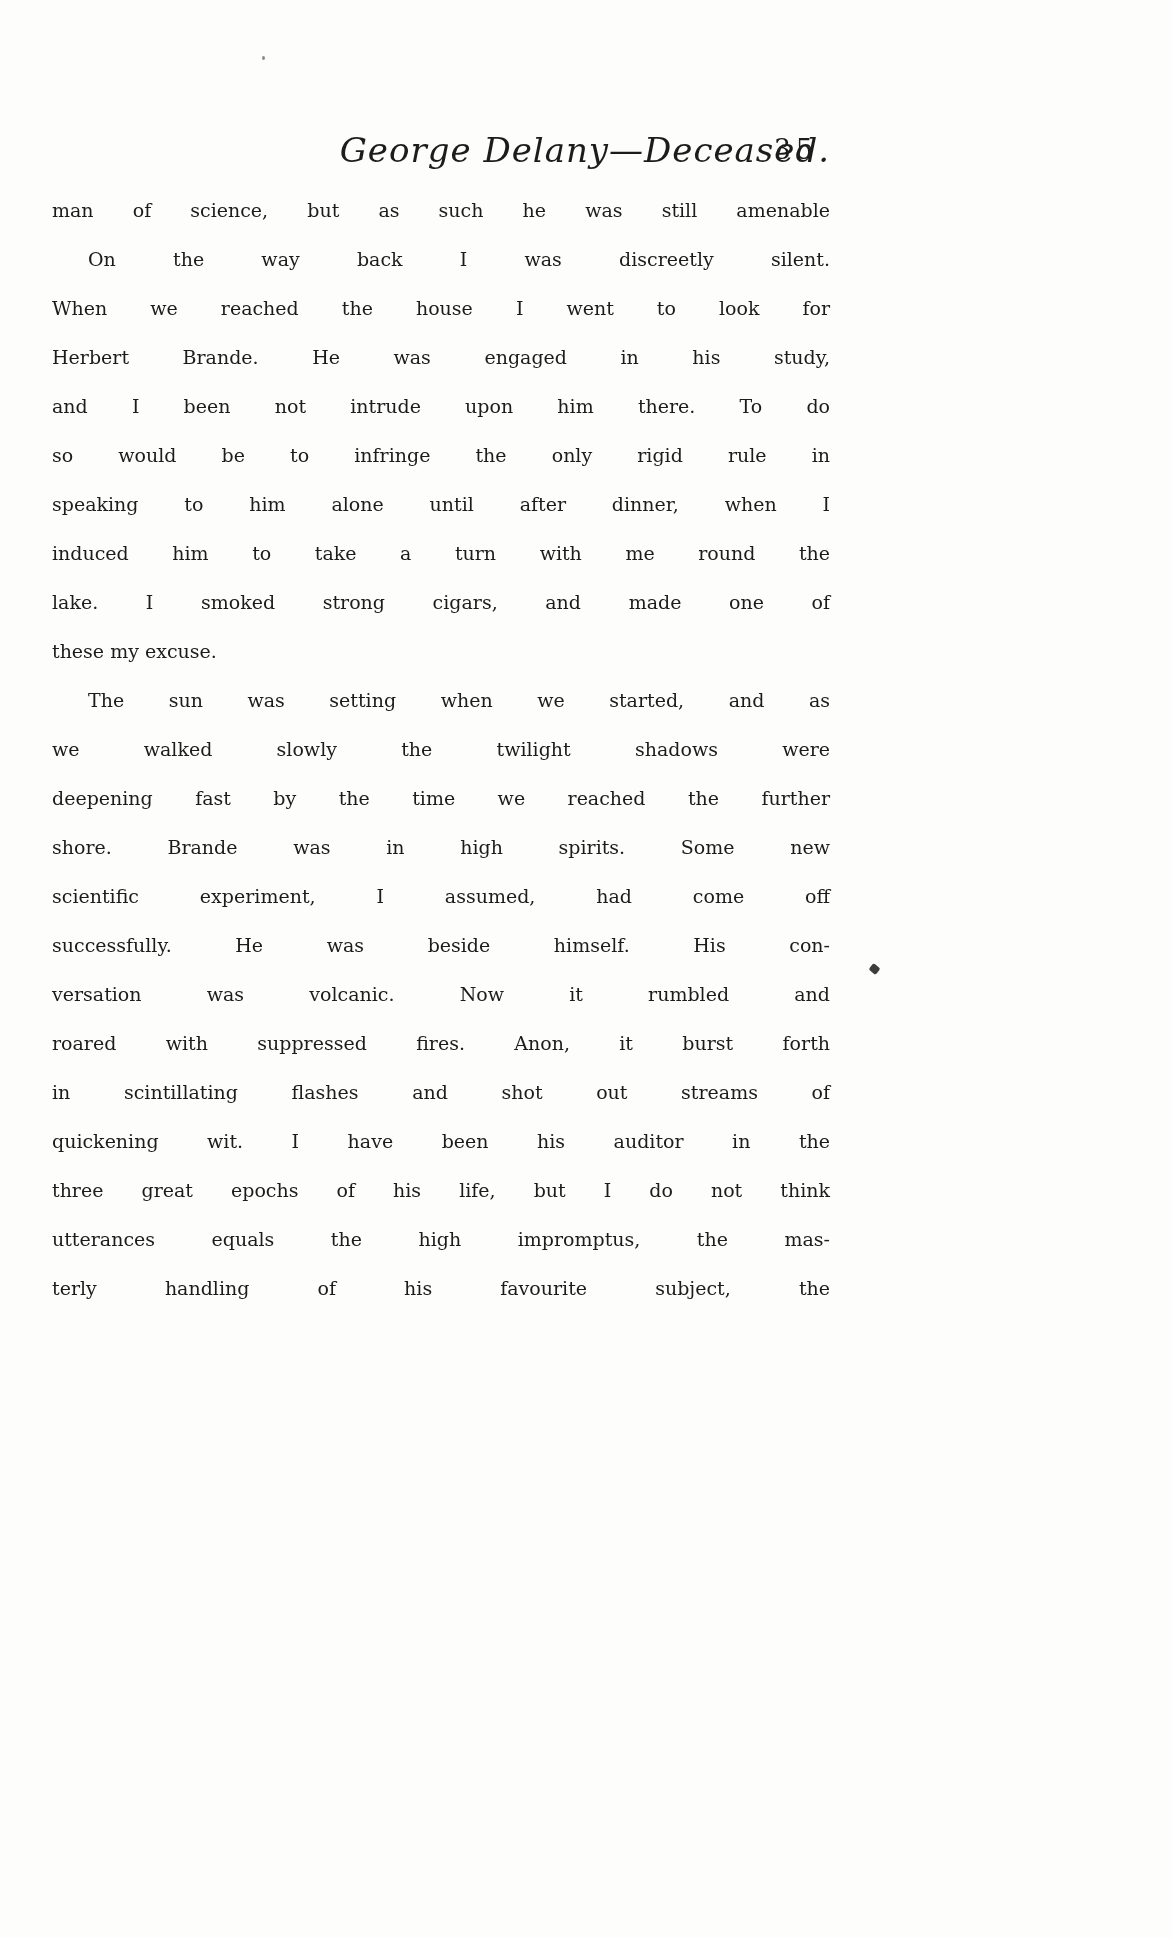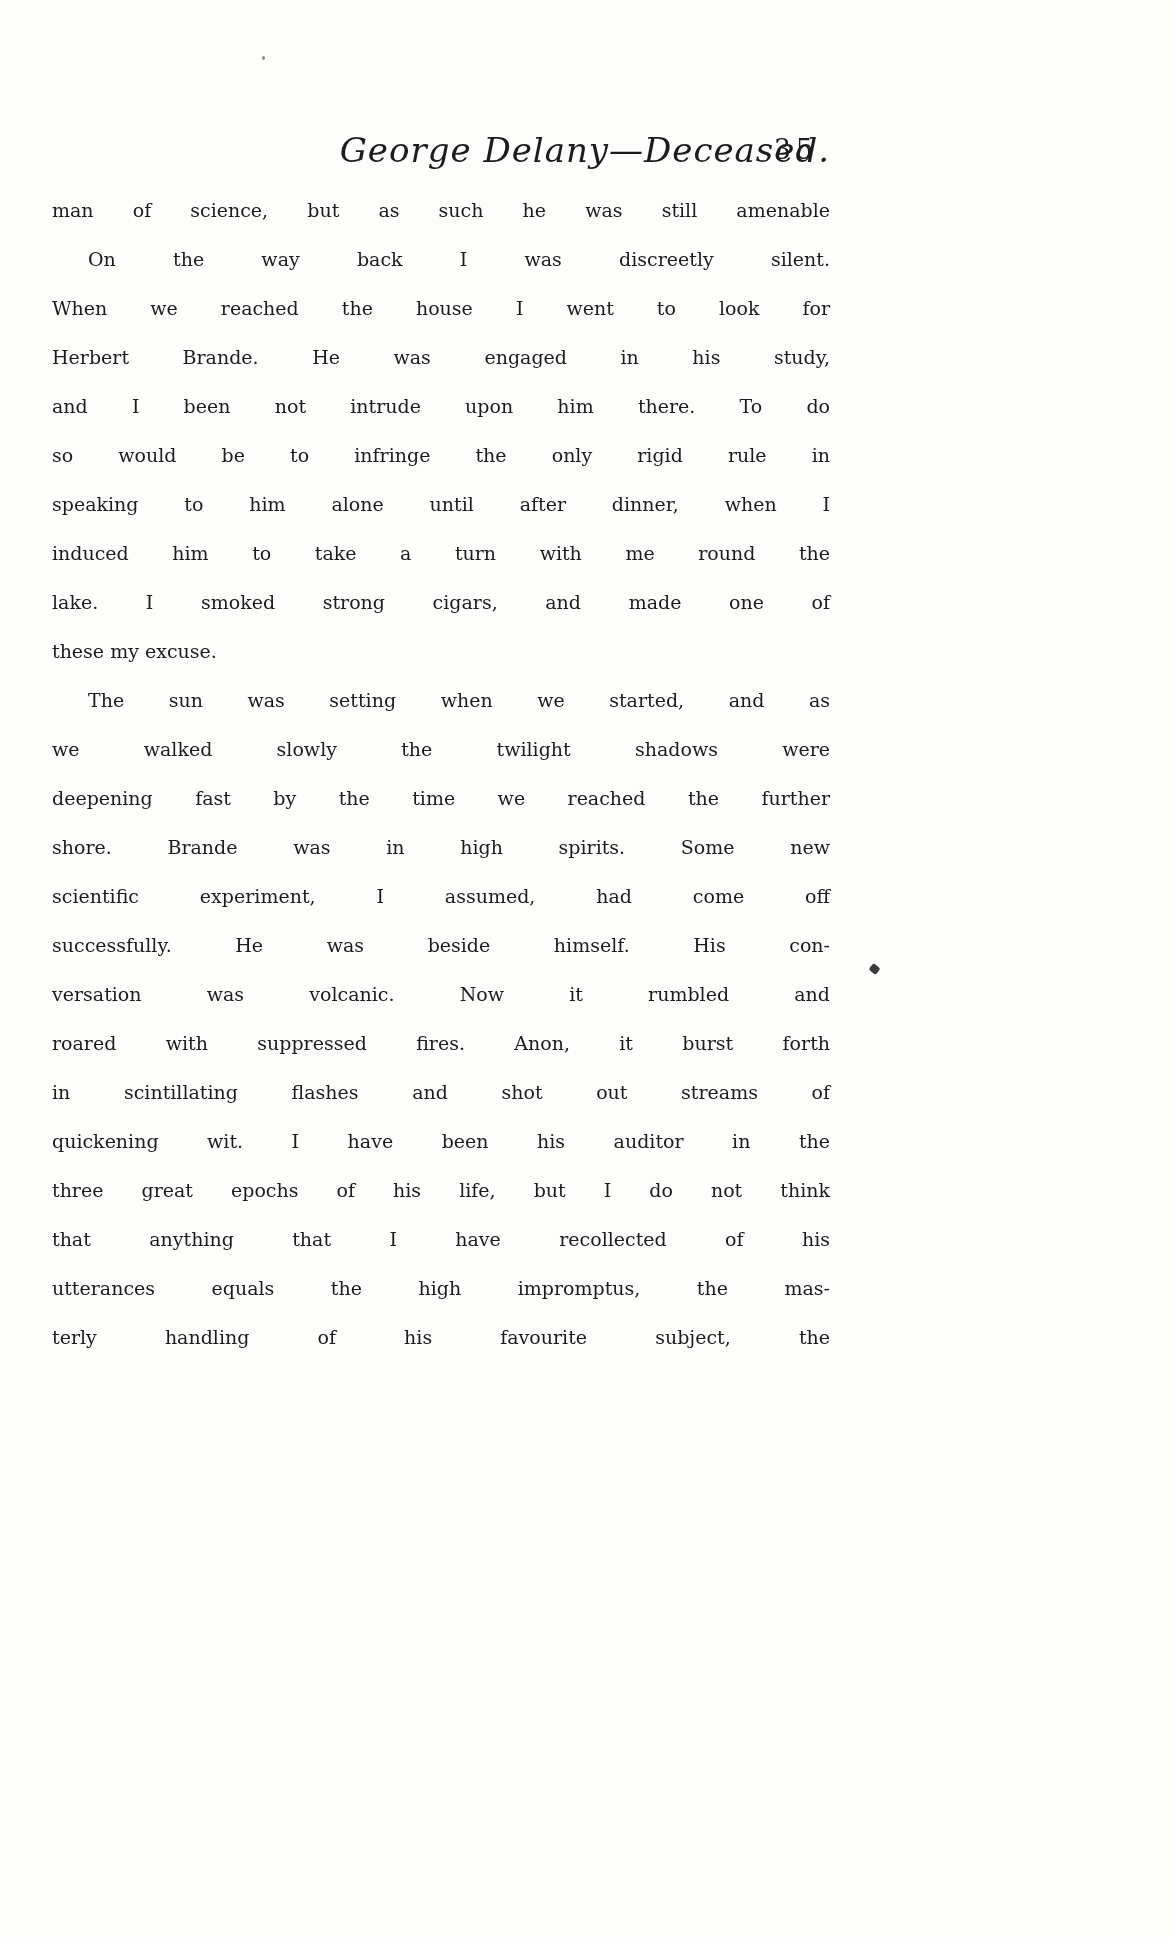--- a/index.html
+++ b/index.html
@@ -113,21 +113,20 @@
         <div class="line">we walked slowly the twilight shadows were</div>
         <div class="line">deepening fast by the time we reached the further</div>
         <div class="line">shore. Brande was in high spirits. Some new</div>
         <div class="line">scientific experiment, I assumed, had come off</div>
         <div class="line">successfully. He was beside himself. His con-</div>
         <div class="line">versation was volcanic. Now it rumbled and</div>
         <div class="line">roared with suppressed fires. Anon, it burst forth</div>
         <div class="line">in scintillating flashes and shot out streams of</div>
         <div class="line">quickening wit. I have been his auditor in the</div>
         <div class="line">three great epochs of his life, but I do not think</div>
-        <div class="line">that anything that I have recollected of his</div>
         <div class="line">utterances equals the high impromptus, the mas-</div>
         <div class="line">terly handling of his favourite subject, the</div>
       </div>
     </div>
 </div>
 
 <div class="artifact-dot"></div>
 <div class="artifact-speck"></div>
 
 </body></html>

